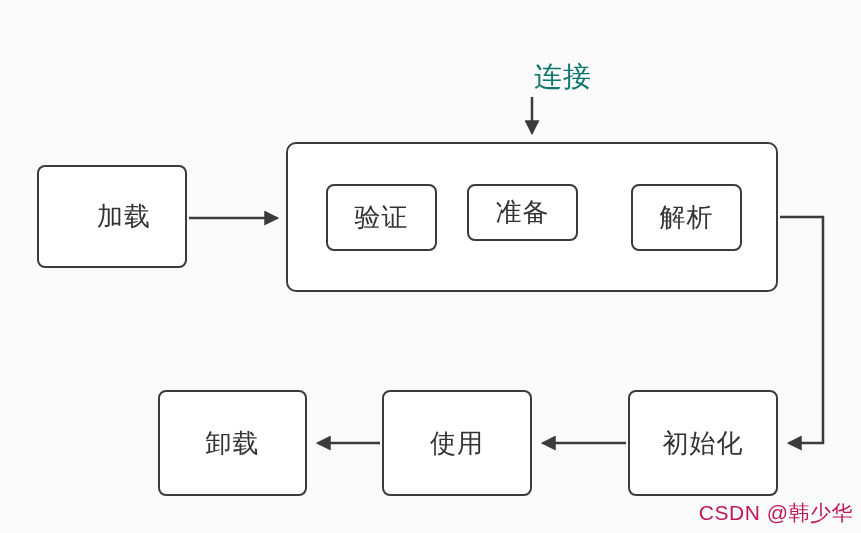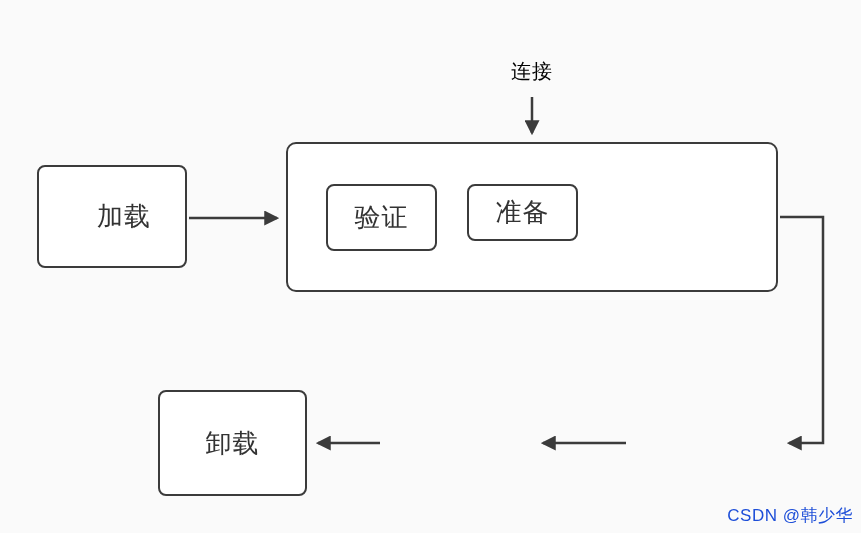--- a/index.html
+++ b/index.html
@@ -47,39 +47,39 @@
   }
   .inner-node {
     border-radius: 8px;
     border-width: 2.5px;
   }
   .top-label {
     position: absolute;
     left: 472px;
     top: 58px;
     width: 120px;
-    text-align: center;
-    font-size: 20px;
-    color: #000000;
+    text-align: right;
+    font-size: 28px;
+    color: #0f766e;
     letter-spacing: 1px;
   }
   .node-load      { left: 37px;  top: 165px; width: 150px; height: 103px; padding-left: 24px; }
   .group-linking  { left: 286px; top: 142px; width: 492px; height: 150px; }
   .node-verify    { left: 326px; top: 184px; width: 111px; height: 67px; }
   .node-prepare   { left: 467px; top: 184px; width: 111px; height: 57px; }
   .node-resolve   { left: 631px; top: 184px; width: 111px; height: 67px; }
   .node-init      { left: 628px; top: 390px; width: 150px; height: 106px; }
   .node-use       { left: 382px; top: 390px; width: 150px; height: 106px; }
   .node-unload    { left: 158px; top: 390px; width: 149px; height: 106px; }
   .watermark {
     position: absolute;
     right: 8px;
     bottom: 6px;
-    font-size: 17px;
-    color: #1d4ed8;
+    font-size: 21px;
+    color: #be185d;
     letter-spacing: 0.5px;
   }
 </style>
 </head>
 <body>
 
 <div class="canvas">
 
   <svg class="edges-layer" width="861" height="533" viewBox="0 0 861 533" xmlns="http://www.w3.org/2000/svg">
     <defs>
@@ -105,22 +105,31 @@
   </div>
 
   <div class="node inner-node node-verify">
     <span>验证</span>
   </div>
 
   <div class="node inner-node node-prepare">
     <span>准备</span>
   </div>
 
+  <div class="node inner-node node-resolve">
+    <span>解析</span>
+  </div>
 
+  <div class="node node-init">
+    <span>初始化</span>
+  </div>
 
+  <div class="node node-use">
+    <span>使用</span>
+  </div>
 
   <div class="node node-unload">
     <span>卸载</span>
   </div>
 
   <div class="watermark">CSDN @韩少华</div>
 
 </div>
 
 </body></html>

